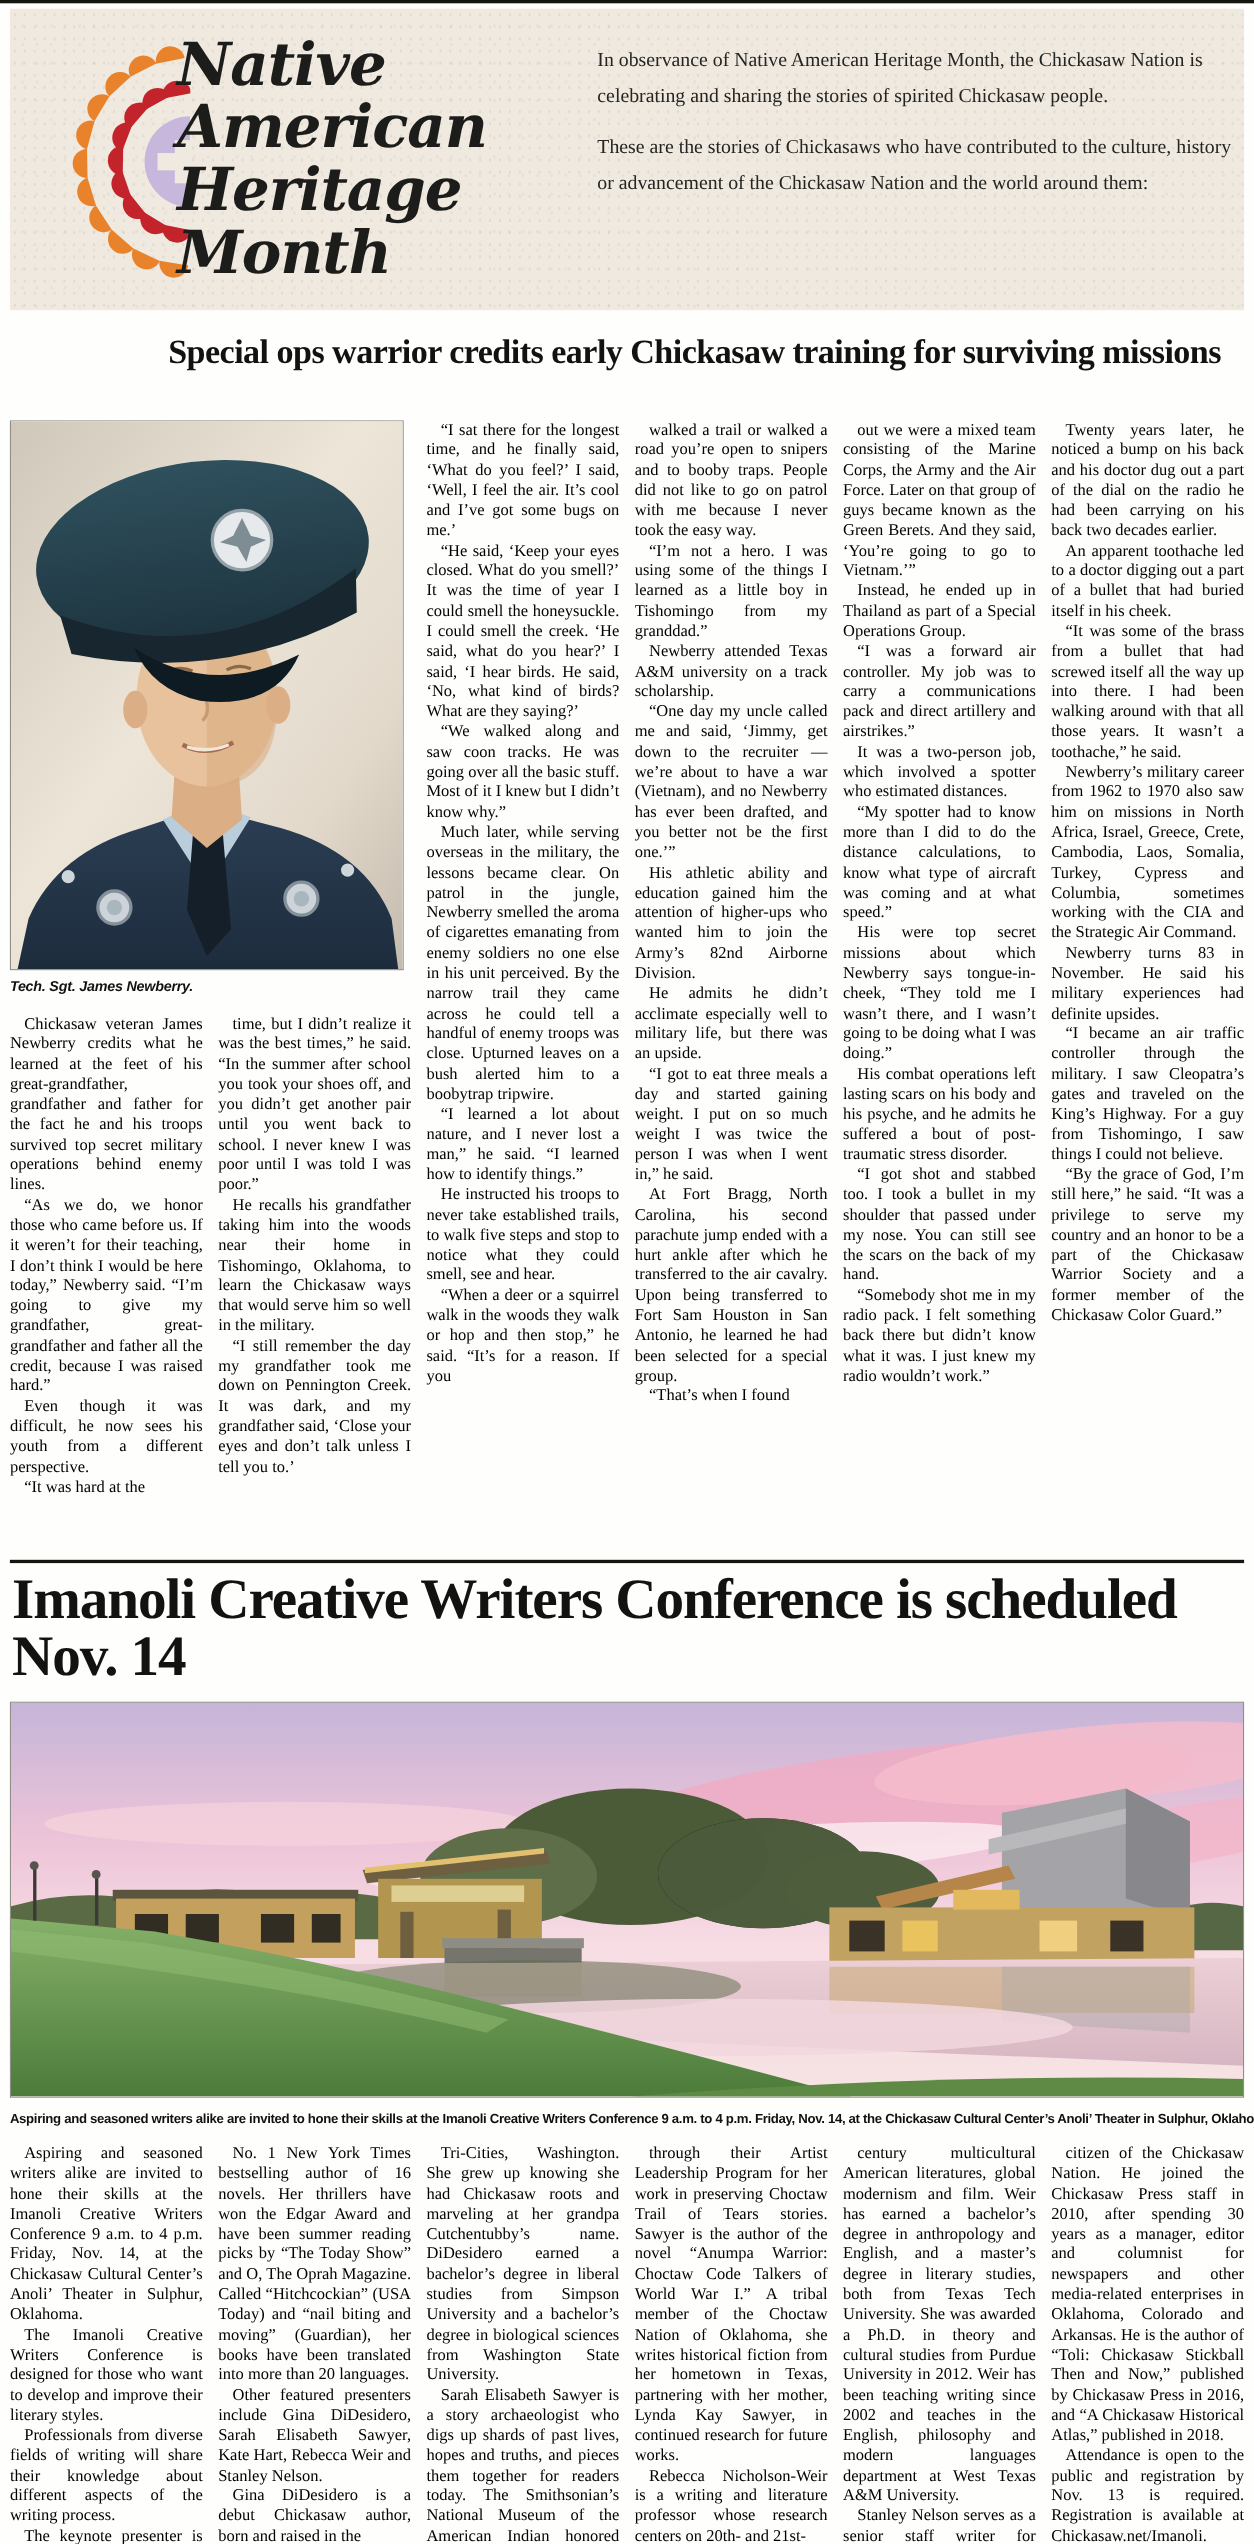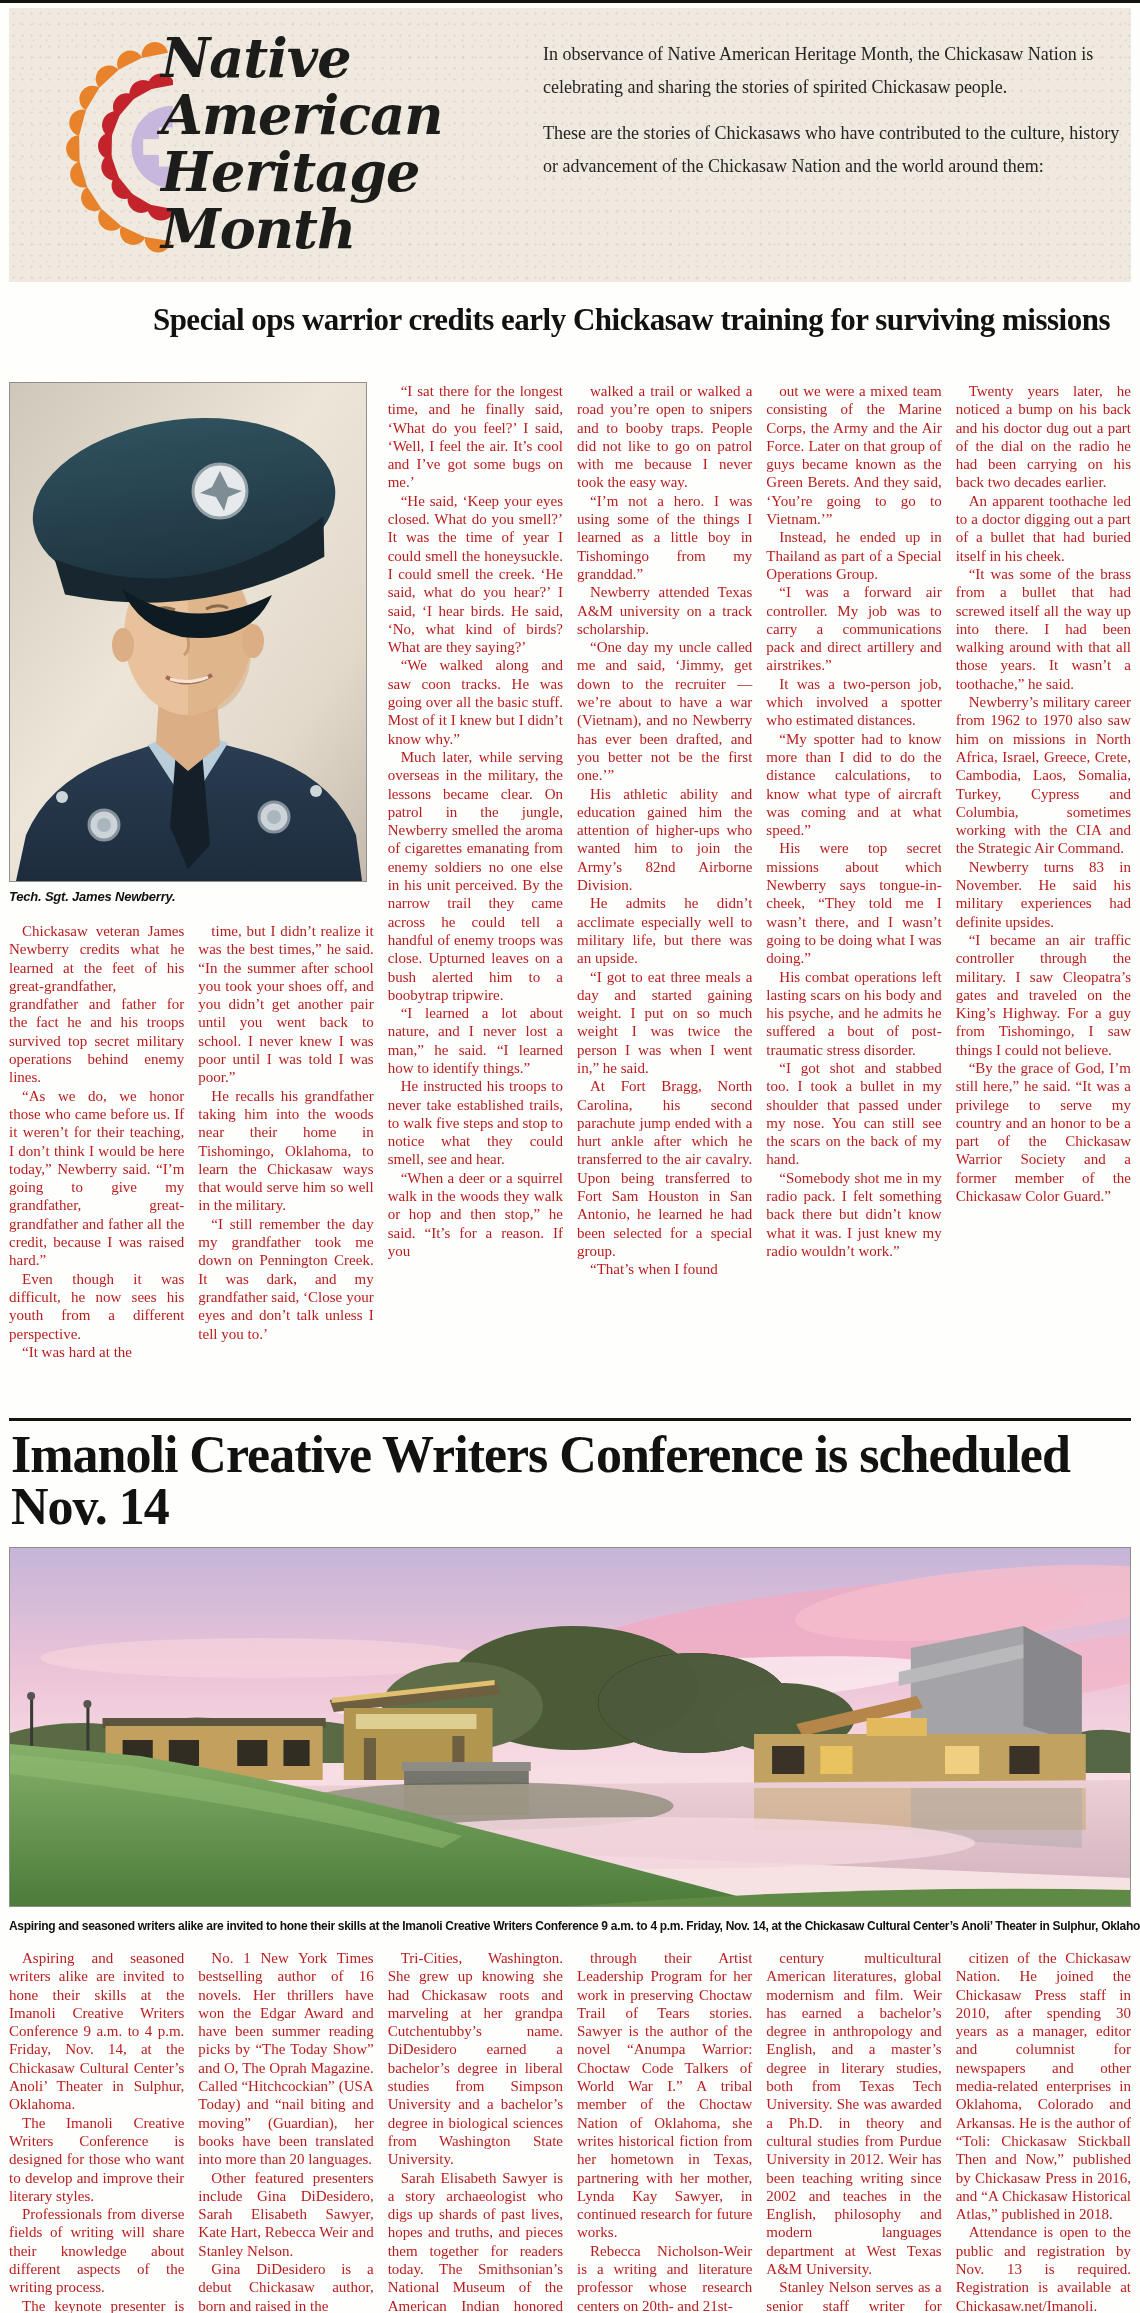--- a/index.html
+++ b/index.html
@@ -18,21 +18,21 @@
   .mast-intro{position:absolute;left:534px;top:30px;width:578px;font-size:18px;line-height:32.5px;color:#242422;}
   .mast-intro p{margin:0;}
   .mast-intro p + p{margin-top:14px;}
   
   .headline-1{margin:20px 30px 0;text-align:right;font-weight:bold;font-size:31px;line-height:36px;
     color:#121210;letter-spacing:-0.5px;}
   .headline-2{margin:8px 11px 0;font-weight:bold;font-size:52px;line-height:52px;color:#121210;letter-spacing:-1px;}
   .divider{height:3px;background:#15150f;margin:12px 9px 0;}
   
   .columns{display:grid;grid-template-columns:repeat(6,1fr);column-gap:14px;padding:0 9px;}
-  .columns p{margin:0;text-indent:13px;text-align:justify;font-size:15px;line-height:18.3px;color:#b91c1c;}
+  .columns p{margin:0;text-indent:13px;text-align:justify;font-size:15px;line-height:18.3px;color:#000000;}
   .section-1{position:relative;margin-top:44px;height:1024px;overflow:hidden;}
   .section-1 .col.offset{padding-top:540px;}
   .section-2{margin-top:16px;height:410px;overflow:hidden;}
   
   .photo-portrait{position:absolute;left:9px;top:0;width:356px;}
   .photo-portrait svg{display:block;border:1px solid #8f8f88;background:#fff;}
   .photo-caption{font-family:"Liberation Sans", sans-serif;font-weight:bold;font-size:13px;
     letter-spacing:-0.2px;color:#111;margin-top:7px;white-space:nowrap;font-style:italic;}
   .photo-wide{margin:14px 9px 0;}
   .photo-wide svg{display:block;border:1px solid #8f8f88;background:#fff;}

